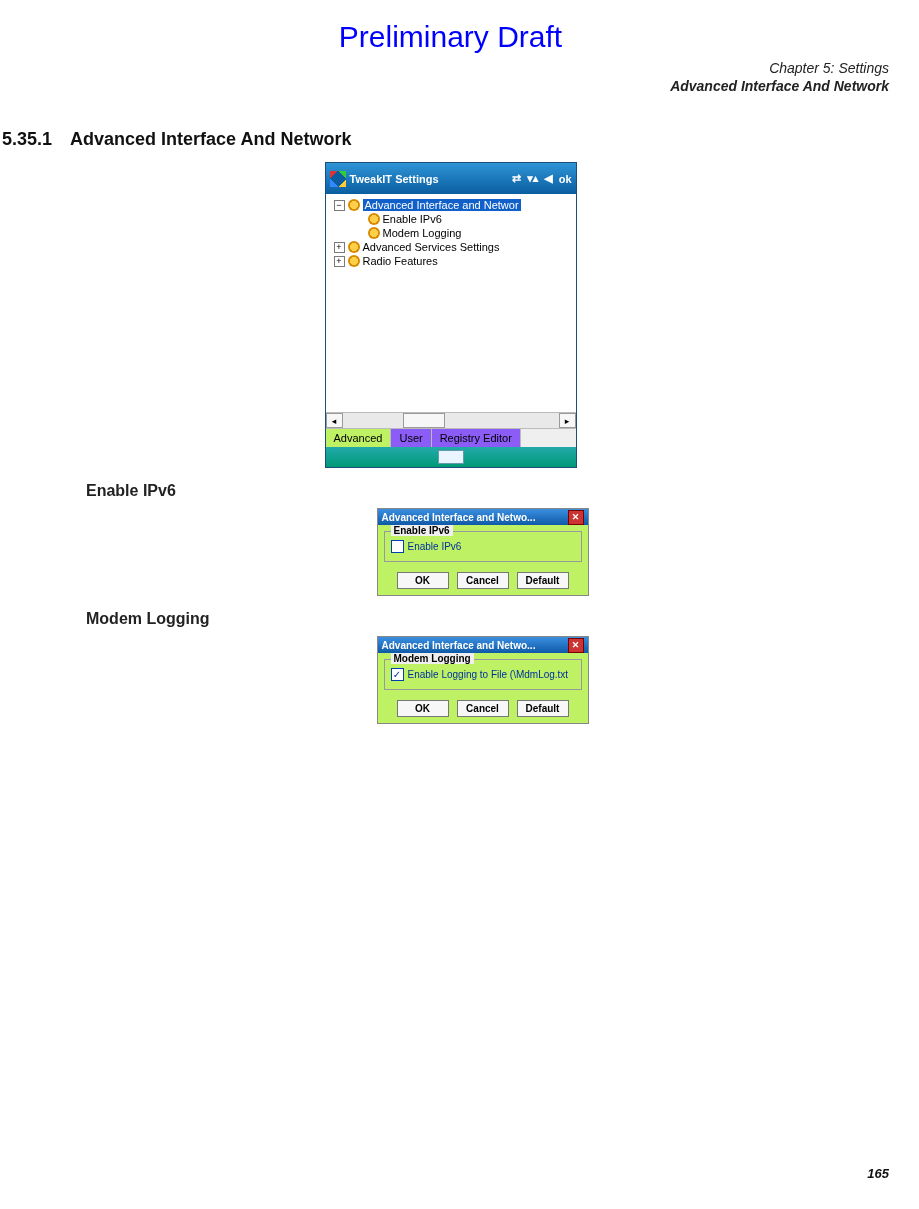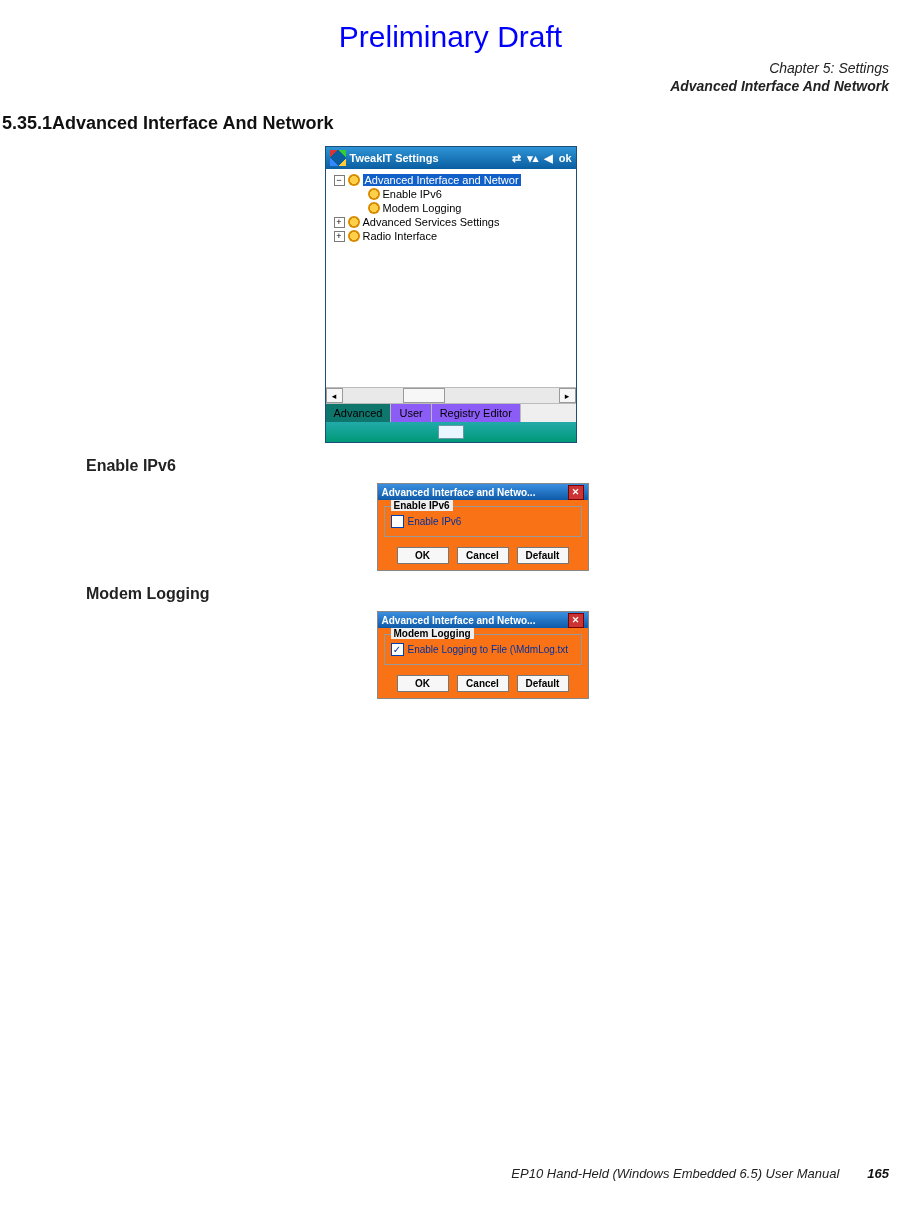--- a/index.html
+++ b/index.html
@@ -23,25 +23,26 @@
     font-weight: 400;
     margin: 0 0 6px 0;
   }
   .chapter-hdr {
     text-align: right;
     font-style: italic;
     font-family: 'Trebuchet MS', Verdana, Arial, sans-serif;
     font-size: 14px;
     color: #222;
     line-height: 1.25;
-    margin-bottom: 18px;
+    margin-bottom: 34px;
   }
   .chapter-hdr .bold { font-weight: bold; font-style: italic; }
   .sect-number-row {
     display:flex;
+    gap:18px;
     font-family: 'Trebuchet MS', Verdana, Arial, sans-serif;
     font-weight: bold;
     color: #111;
     font-size: 18px;
     margin-bottom: 12px;
     margin-left: -10px;
   }
   .body-col {
     margin-left: 74px;
     margin-right: 10px;
@@ -65,21 +66,21 @@
   .tweakit {
     display:inline-block;
     width: 250px;
     border: 1px solid #1a4f7a;
     text-align:left;
     font-family: Tahoma, Arial, sans-serif;
     font-size: 11px;
     background:#fff;
   }
   .tweakit .titlebar {
-    height:22px;
+    height:31px;
     background: linear-gradient(#2e94d6, #0a5ea0);
     color:#fff;
     display:flex;
     align-items:center;
     padding:0 4px;
     font-weight:bold;
     font-size:11px;
     gap:4px;
   }
   .tweakit .startflag {
@@ -153,35 +154,35 @@
     display:flex;
     background:#efefef;
     border-top:1px solid #bbb;
   }
   .tweakit .tabs .tab {
     padding:3px 8px;
     font-size:11px;
     border-right:1px solid #bbb;
     background:#8b5cf6;
   }
-  .tweakit .tabs .tab.active { background:#0f766e;text-align:center; }
+  .tweakit .tabs .tab.active { background:#bef264;text-align:center; }
   .tweakit .sip {
     height:20px;
     background: linear-gradient(#2aa, #097);
     display:flex;align-items:center;justify-content:center;
   }
   .tweakit .sip .kbd {
     width:24px;height:12px;background:#eaf6ff;border:1px solid #69a;
   }
   
   .dlg {
     display:inline-block;
     width:210px;
     border:1px solid #888;
-    background:#f97316;
+    background:#bef264;
     font-family: Tahoma, Arial, sans-serif;
     font-size:10px;
     text-align:left;
   }
   .dlg .dlg-title {
     height:16px;
     background: linear-gradient(#3b8fe0, #0e5aa8);
     color:#fff;
     font-weight:bold;
     display:flex;
@@ -299,21 +300,21 @@
           <span>Modem Logging</span>
         </div>
         <div class="tree-row tree-indent1">
           <span class="squarebox">+</span>
           <span class="gear"></span>
           <span>Advanced Services Settings</span>
         </div>
         <div class="tree-row tree-indent1">
           <span class="squarebox">+</span>
           <span class="gear"></span>
-          <span>Radio Interface</span>
+          <span>Radio Features</span>
         </div>
       </div>
       <div class="hscroll">
         <span class="arrow">◂</span>
         <span class="thumb"></span>
         <span style="flex:1"></span>
         <span class="arrow">▸</span>
       </div>
       <div class="tabs">
         <div class="tab active">Advanced</div>
@@ -372,17 +373,16 @@
           <div class="btn">Cancel</div>
           <div class="btn">Default</div>
         </div>
       </div>
     </div>
 
 
   </div>
 
   <div class="footer">
-    <span>EP10 Hand-Held (Windows Embedded 6.5) User Manual</span>
     <span class="pnum">165</span>
   </div>
 
 </div>
 
 </body></html>

